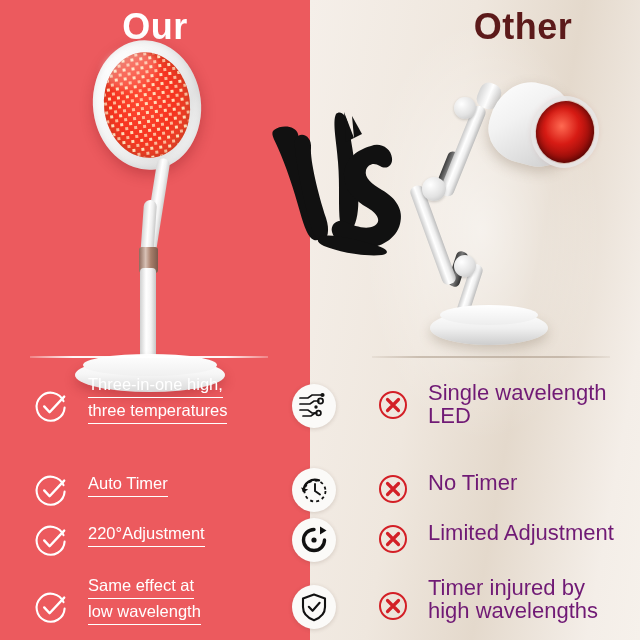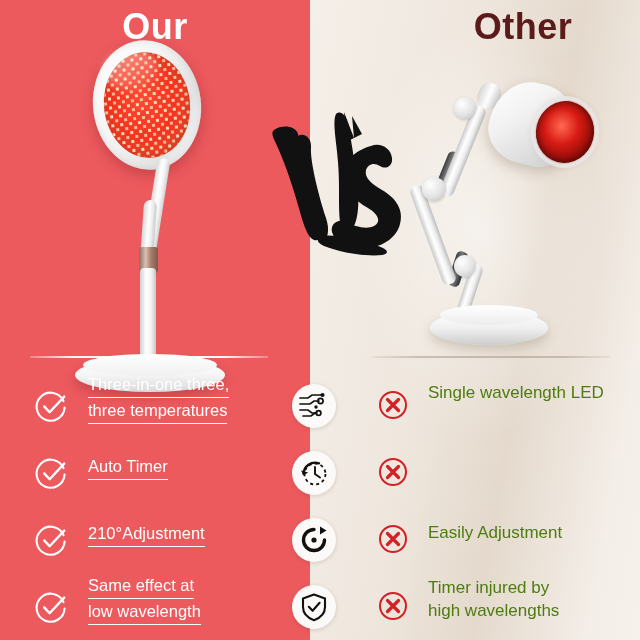--- a/index.html
+++ b/index.html
@@ -91,34 +91,34 @@
 
   
   .rule-left{position:absolute;left:30px;top:356px;width:238px;height:2px;
     background:linear-gradient(90deg,rgba(255,255,255,.25),rgba(255,255,255,.95) 18%,rgba(255,255,255,.95) 82%,rgba(255,255,255,.25));}
   .rule-right{position:absolute;left:372px;top:356px;width:238px;height:2px;
     background:linear-gradient(90deg,rgba(150,130,110,.10),rgba(150,130,110,.42) 20%,rgba(150,130,110,.42) 80%,rgba(150,130,110,.10));}
 
   
   .rows{position:absolute;left:0;top:372px;width:640px;height:268px;}
   .row{position:absolute;left:0;width:640px;height:67px;}
-  .r0{top:0;} .r1{top:67px;} .r2{top:134px;} .r3{top:201px;}
+  .r0{top:0;} .r1{top:84px;} .r2{top:134px;} .r3{top:201px;}
 
   .chk{position:absolute;left:33px;top:16px;width:36px;height:36px;}
   .pro-text{position:absolute;left:88px;top:6px;width:190px;color:#FFFFFF;
     font-size:16.5px;line-height:24px;font-weight:400;}
   .pro-text .ln{display:inline-block;border-bottom:1.6px solid #FFFFFF;padding-bottom:1px;}
 
   .mid{position:absolute;left:292px;top:12px;width:44px;height:44px;border-radius:50%;
     background:#FBFAF8;box-shadow:0 1px 4px rgba(80,50,40,.18);}
   .mid svg{position:absolute;left:7px;top:7px;}
 
   .xmk{position:absolute;left:377px;top:17px;width:32px;height:32px;}
-  .con-text{position:absolute;left:428px;top:9px;width:205px;color:#4d7c0f;
-    font-size:17px;line-height:23px;font-weight:400;}
+  .con-text{position:absolute;left:428px;top:9px;width:205px;color:#701a75;
+    font-size:22px;line-height:23px;font-weight:400;}
 
   .two-line{top:0px;}
   .two-line-c{top:3px;}
 </style>
 </head>
 <body>
 
 <div class="stage">
 
   <div class="bg-left"></div>
@@ -190,21 +190,21 @@
   <div class="rows">
 
     <div class="row r0">
       <div class="chk">
         <svg width="36" height="36" viewBox="0 0 36 36">
           <path d="M30.5 13.2 A14 14 0 1 0 31.6 19.6" fill="none" stroke="#FFFFFF" stroke-width="2.1" stroke-linecap="round"></path>
           <path d="M11.2 18.4 L16.6 24.2 L31.2 8.6" fill="none" stroke="#FFFFFF" stroke-width="2.4" stroke-linecap="round" stroke-linejoin="round"></path>
         </svg>
       </div>
       <div class="pro-text two-line">
-        <span class="ln">Three-in-one three,</span><br>
+        <span class="ln">Three-in-one high,</span><br>
         <span class="ln">three temperatures</span>
       </div>
       <div class="mid">
         <svg width="30" height="30" viewBox="0 0 30 30">
           <g fill="none" stroke="#111111" stroke-width="1.7" stroke-linecap="round">
             <path d="M1 7 H9 L13 4 H22"></path>
               <path d="M1 13 H11 L15 10 H20"></path>
             <path d="M1 19 H9 L13 22 H18"></path>
               <path d="M4 25 H12 L16 22"></path>
           </g>
@@ -242,47 +242,50 @@
           <path d="M4.5 16 A11.5 11.5 0 0 1 20 5.4" fill="none" stroke="#111111" stroke-width="2.3" stroke-linecap="round"></path>
           <path d="M2 12.4 L4.6 17.2 L9.2 14.4 Z" fill="#111111"></path>
         </svg>
       </div>
       <div class="xmk">
         <svg width="32" height="32" viewBox="0 0 32 32">
           <circle cx="16" cy="16" r="13" fill="none" stroke="#D31F26" stroke-width="2"></circle>
           <path d="M10.5 10.5 L21.5 21.5 M21.5 10.5 L10.5 21.5" stroke="#D31F26" stroke-width="3.2" stroke-linecap="round"></path>
         </svg>
       </div>
+      <div class="con-text" style="top:15px;">
+        <span>No Timer</span>
+      </div>
     </div>
 
     <div class="row r2">
       <div class="chk">
         <svg width="36" height="36" viewBox="0 0 36 36">
           <path d="M30.5 13.2 A14 14 0 1 0 31.6 19.6" fill="none" stroke="#FFFFFF" stroke-width="2.1" stroke-linecap="round"></path>
           <path d="M11.2 18.4 L16.6 24.2 L31.2 8.6" fill="none" stroke="#FFFFFF" stroke-width="2.4" stroke-linecap="round" stroke-linejoin="round"></path>
         </svg>
       </div>
       <div class="pro-text" style="top:15px;">
-        <span class="ln">210°Adjustment</span>
+        <span class="ln">220°Adjustment</span>
       </div>
       <div class="mid">
         <svg width="30" height="30" viewBox="0 0 30 30">
           <path d="M15 4.5 A10.5 10.5 0 1 0 25.5 15" fill="none" stroke="#111111" stroke-width="3.4" stroke-linecap="round"></path>
           <path d="M21 1.5 L27.5 5.5 L21 9.5 Z" fill="#111111"></path>
           <circle cx="15" cy="15" r="2.6" fill="#111111"></circle>
         </svg>
       </div>
       <div class="xmk">
         <svg width="32" height="32" viewBox="0 0 32 32">
           <circle cx="16" cy="16" r="13" fill="none" stroke="#D31F26" stroke-width="2"></circle>
           <path d="M10.5 10.5 L21.5 21.5 M21.5 10.5 L10.5 21.5" stroke="#D31F26" stroke-width="3.2" stroke-linecap="round"></path>
         </svg>
       </div>
       <div class="con-text" style="top:15px;">
-        <span>Easily Adjustment</span>
+        <span>Limited Adjustment</span>
       </div>
     </div>
 
     <div class="row r3">
       <div class="chk">
         <svg width="36" height="36" viewBox="0 0 36 36">
           <path d="M30.5 13.2 A14 14 0 1 0 31.6 19.6" fill="none" stroke="#FFFFFF" stroke-width="2.1" stroke-linecap="round"></path>
           <path d="M11.2 18.4 L16.6 24.2 L31.2 8.6" fill="none" stroke="#FFFFFF" stroke-width="2.4" stroke-linecap="round" stroke-linejoin="round"></path>
         </svg>
       </div>

